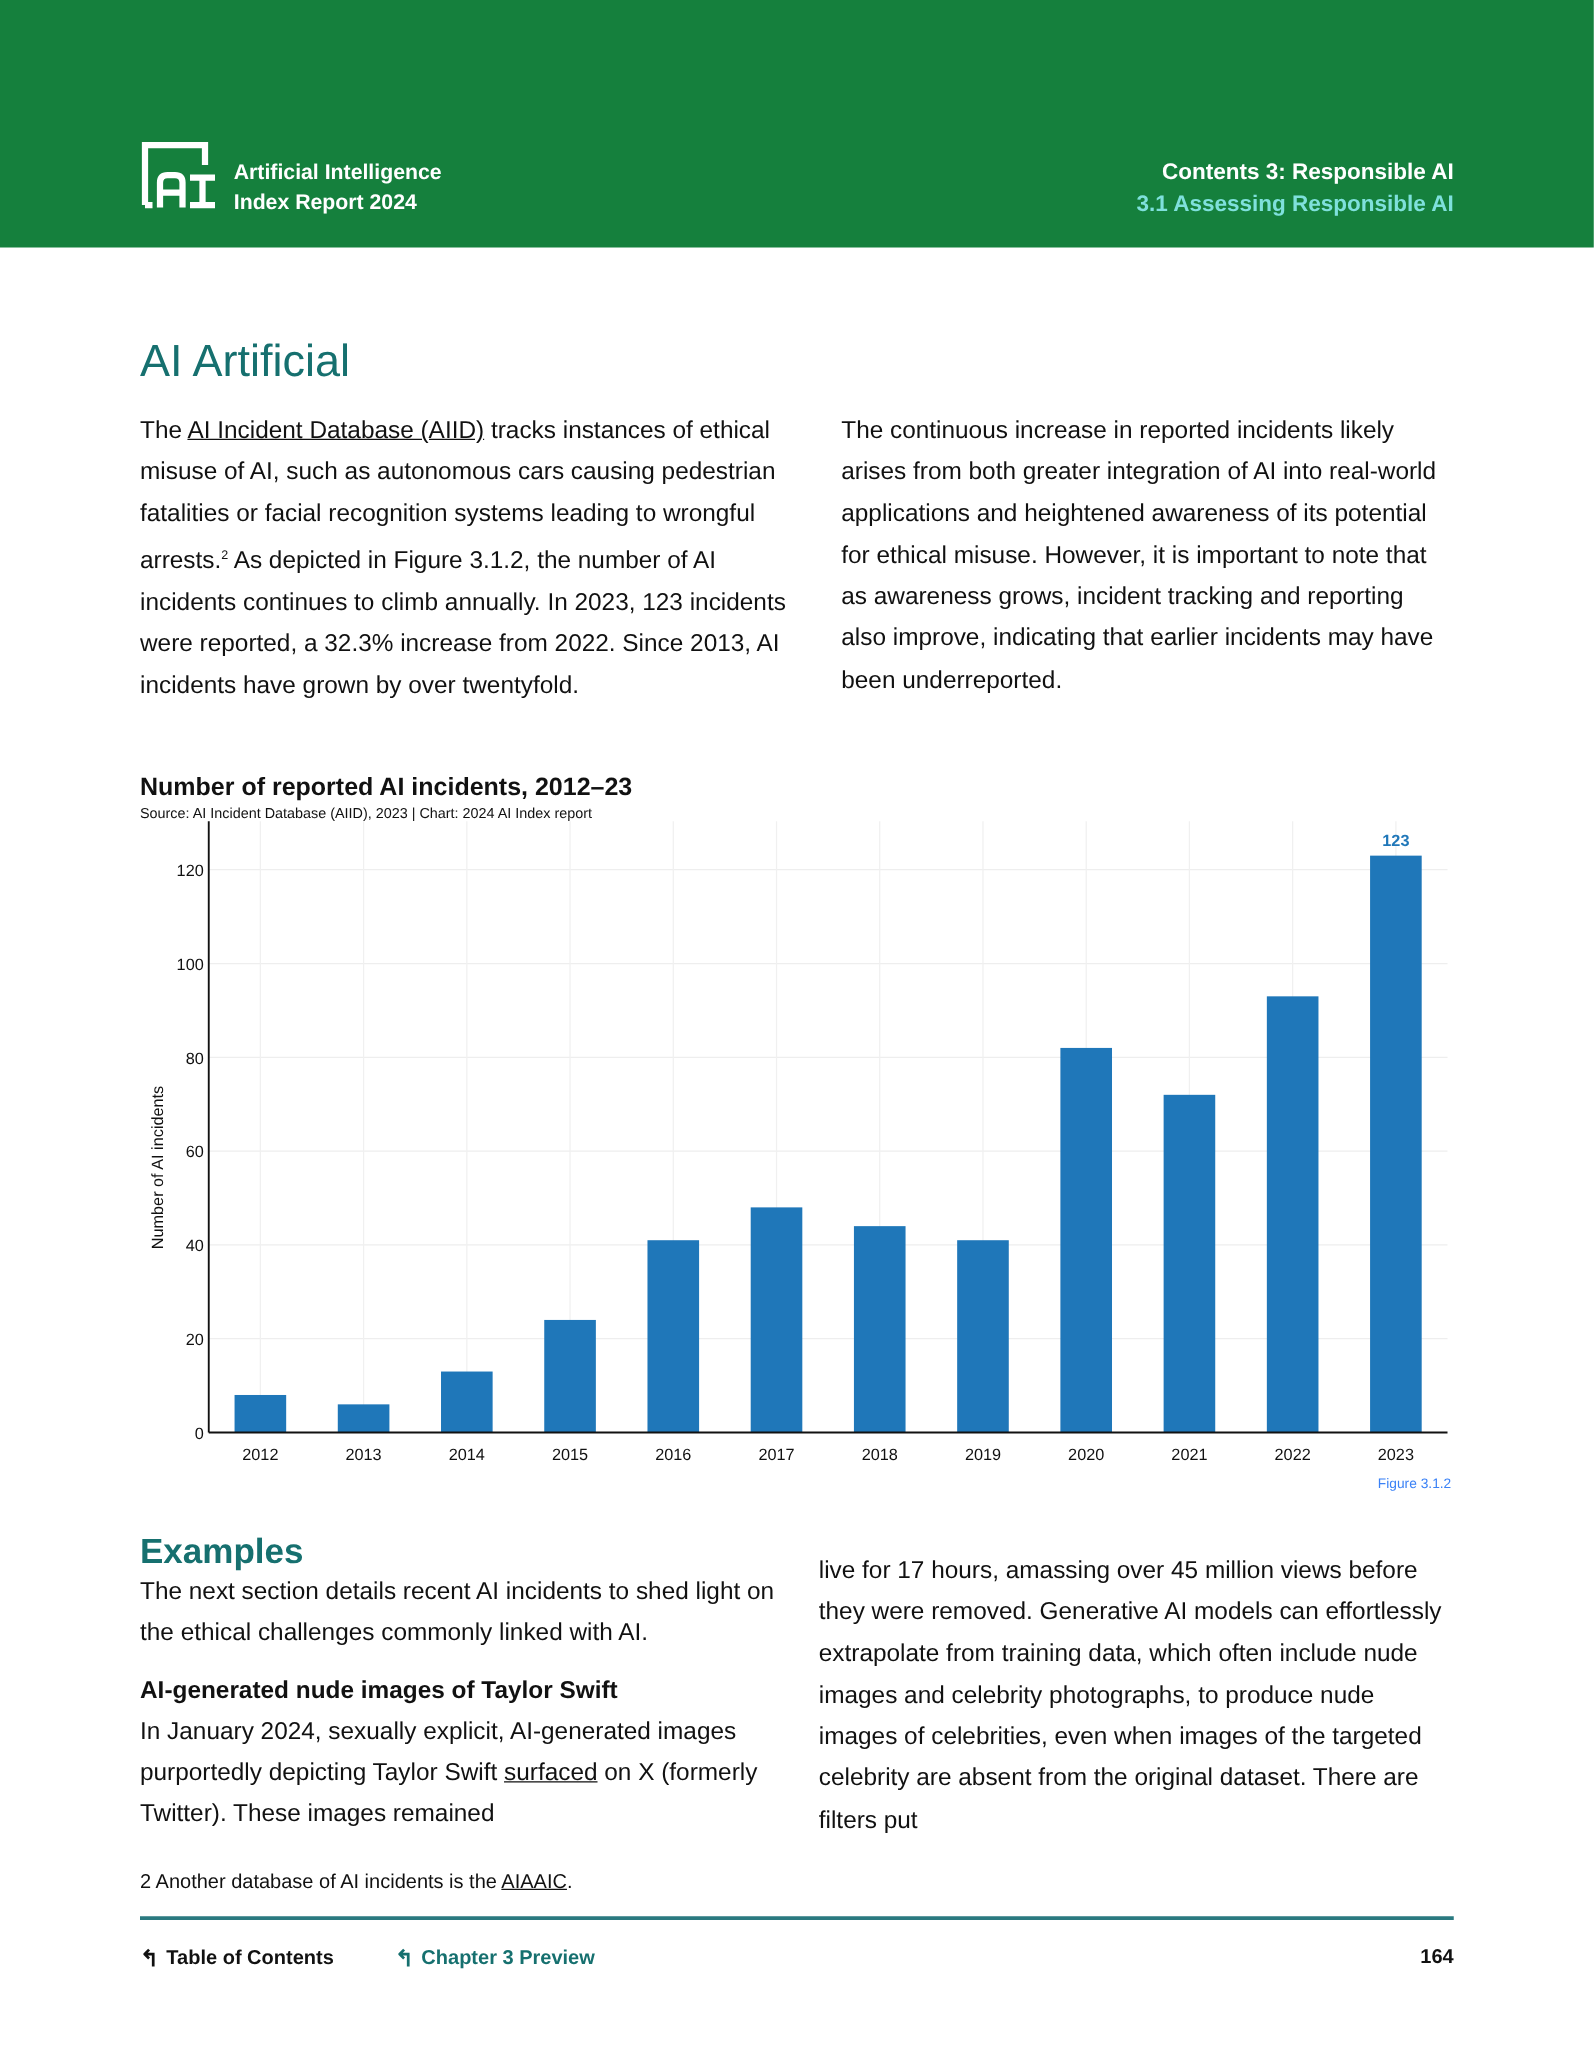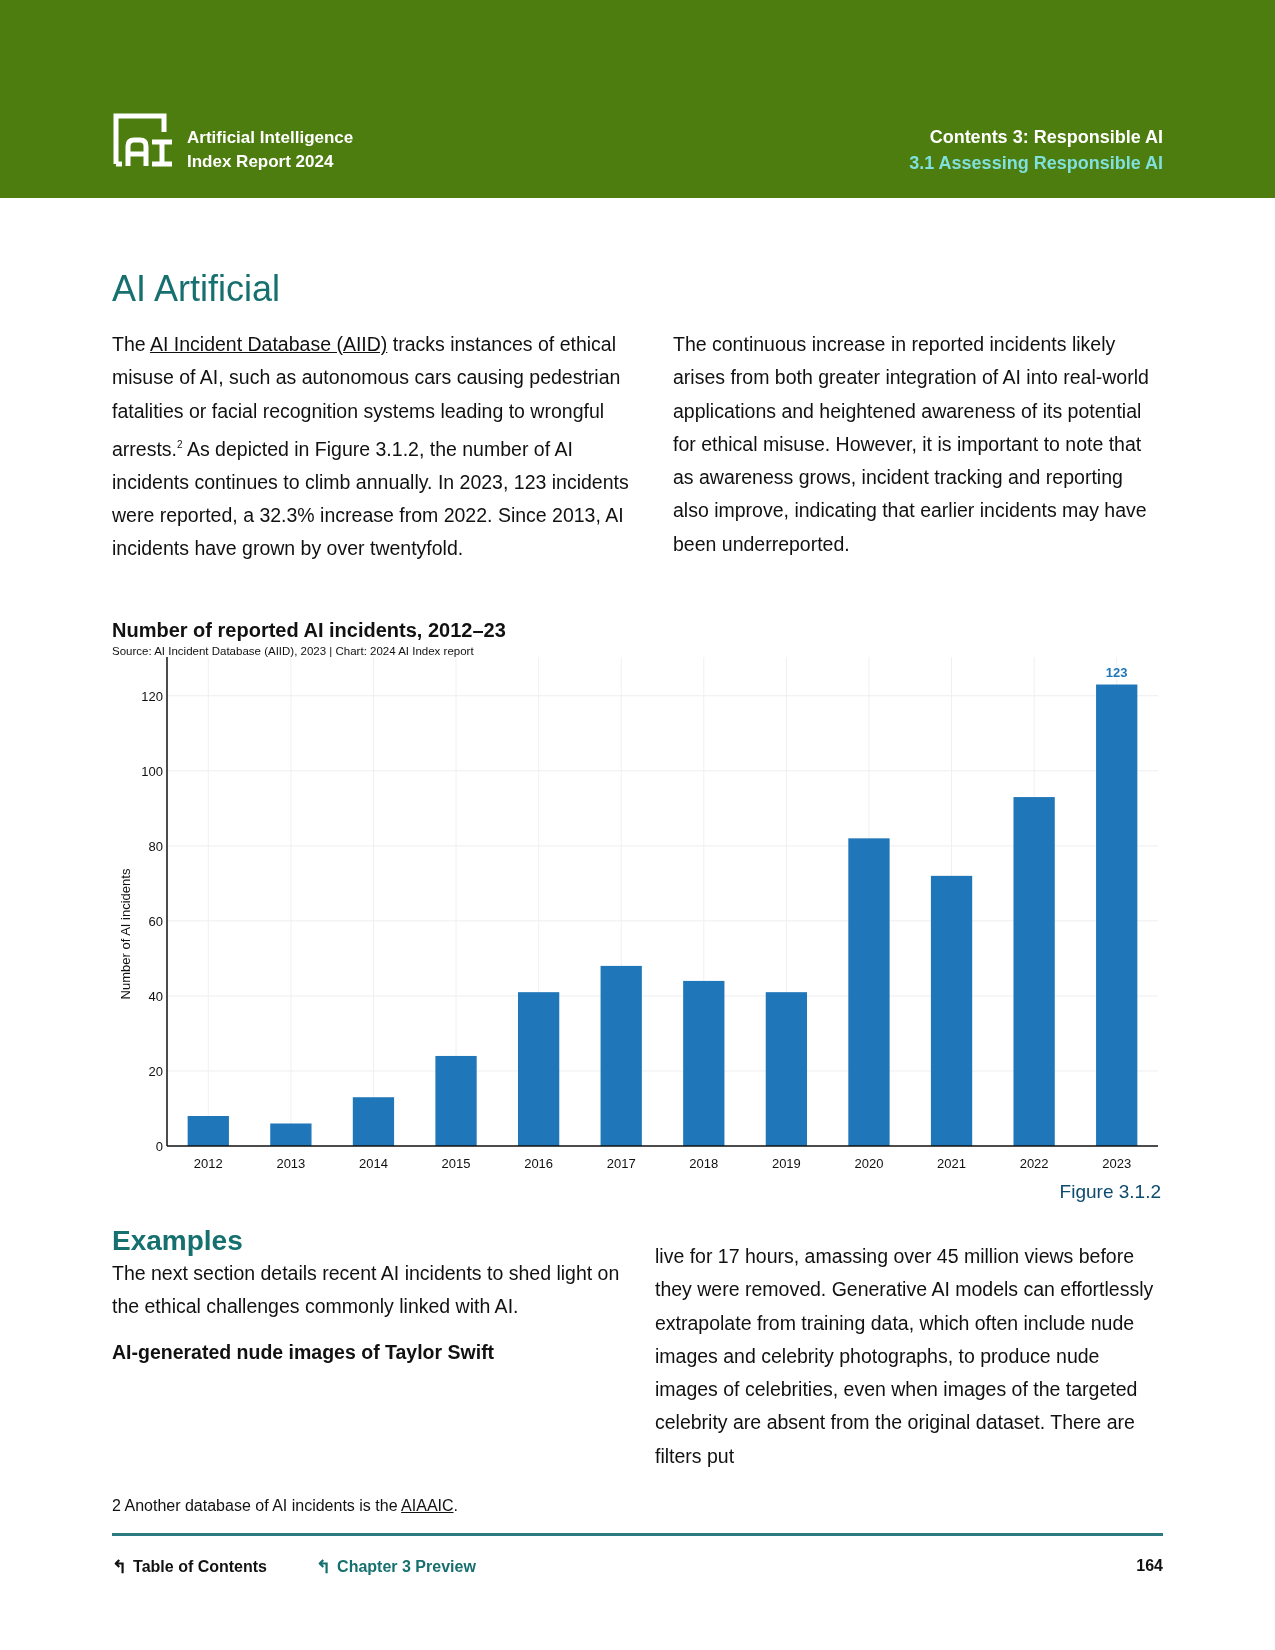--- a/index.html
+++ b/index.html
@@ -1,32 +1,32 @@
 <!DOCTYPE html>
 <html><head>
 <meta charset="utf-8">
 <style>
   * { box-sizing: border-box; margin: 0; padding: 0; }
   body { width: 1275px; height: 1650px; background: #ffffff; font-family: "Liberation Sans", sans-serif; color: #111; position: relative; overflow: hidden; }
-  .header { position: absolute; left: 0; top: 0; width: 1275px; height: 198px; background: #4d7c0f; }
+  .header { position: absolute; left: 0; top: 0; width: 1275px; height: 198px; background: #15803d; }
   .logo { position: absolute; left: 112px; top: 112px; width: 62px; height: 56px; }
   .brand { position: absolute; left: 187px; top: 126px; color: #fff; font-weight: bold; font-size: 17px; line-height: 24px; }
   .chapter { position: absolute; right: 112px; top: 124px; text-align: right; font-weight: bold; font-size: 18px; line-height: 26px; }
   .chapter .c1 { color: #fff; }
   .chapter .c2 { color: #7fe0dc; }
 
   h1.title { position: absolute; left: 112px; top: 268px; font-size: 36px; font-weight: normal; color: #16706f; }
   .col { position: absolute; font-size: 19.5px; line-height: 33.3px; color: #111; }
   .col a, .link { color: #111; text-decoration: underline; }
   sup { font-size: 10px; }
 
   .chart-title { position: absolute; left: 112px; top: 619px; font-size: 20px; font-weight: bold; }
   .chart-source { position: absolute; left: 112px; top: 645px; font-size: 11.5px; }
   svg.chart { position: absolute; left: 0; top: 650px; }
-  .figure-label { position: absolute; right: 114px; top: 1181px; font-size: 19px; color: #0c4a6e; }
+  .figure-label { position: absolute; right: 114px; top: 1181px; font-size: 11px; color: #3b82f6; }
 
   .examples-h { position: absolute; left: 112px; top: 1225px; font-size: 28px; font-weight: bold; color: #16706f; }
   .sub-h { font-weight: bold; }
   .footnote { position: absolute; left: 112px; top: 1497px; font-size: 16px; }
   .rule { position: absolute; left: 112px; top: 1533px; width: 1051px; height: 3px; background: #2a7a80; }
   .footer { position: absolute; top: 1556px; font-size: 16px; font-weight: bold; display: flex; align-items: center; gap: 6px; }
   .footer .arrow { font-size: 18px; }
   .toc { left: 112px; color: #111; }
   .prev { left: 316px; color: #16706f; }
   .pagenum { position: absolute; right: 112px; top: 1557px; font-size: 16px; font-weight: bold; }
@@ -116,20 +116,21 @@
     <line x1="167" x2="1158" y1="1146" y2="1146" stroke="#111" stroke-width="1.5"></line>
     <text x="0" y="0" text-anchor="middle" font-size="13" fill="#111" font-family="Liberation Sans, sans-serif" transform="translate(130,934) rotate(-90)">Number of AI incidents</text>
   </svg>
 
 <div class="figure-label">Figure 3.1.2</div>
 
 <div class="examples-h">Examples</div>
 <div class="col" style="left:112px; top:1257px; width:520px;">
   <div>The next section details recent AI incidents to shed light on the ethical challenges commonly linked with AI.</div>
   <div class="sub-h" style="margin-top:12px;">AI-generated nude images of Taylor Swift</div>
+  <div><span>In January 2024, sexually explicit, AI-generated images purportedly depicting Taylor Swift </span><a>surfaced</a><span> on X (formerly Twitter). These images remained</span></div>
 </div>
 <div class="col" style="left:655px; top:1240px; width:510px;">live for 17 hours, amassing over 45 million views before they were removed. Generative AI models can effortlessly extrapolate from training data, which often include nude images and celebrity photographs, to produce nude images of celebrities, even when images of the targeted celebrity are absent from the original dataset. There are filters put</div>
 
 <div class="footnote"><span>2 Another database of AI incidents is the </span><a class="link">AIAAIC</a><span>.</span></div>
 
 <div class="rule"></div>
 
 <div class="footer toc">
   <span class="arrow">↰</span>
   <span>Table of Contents</span>

